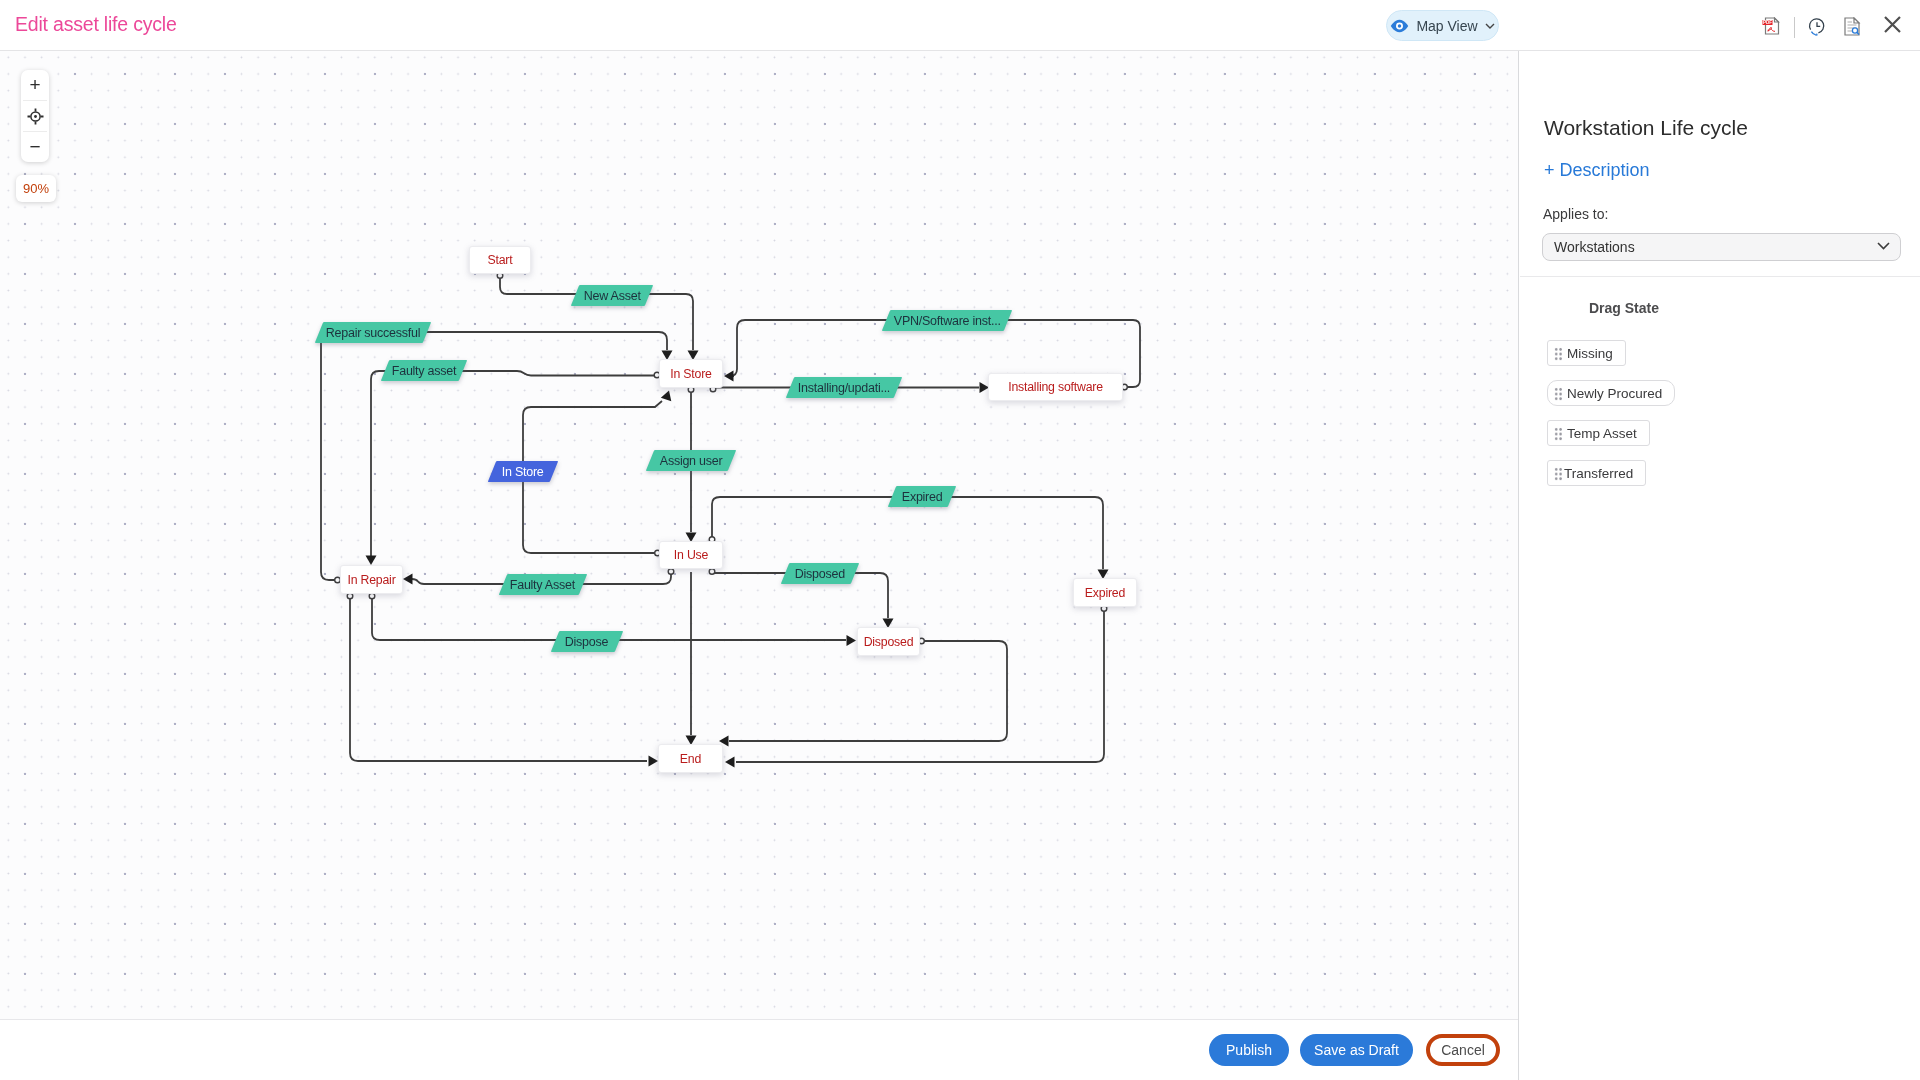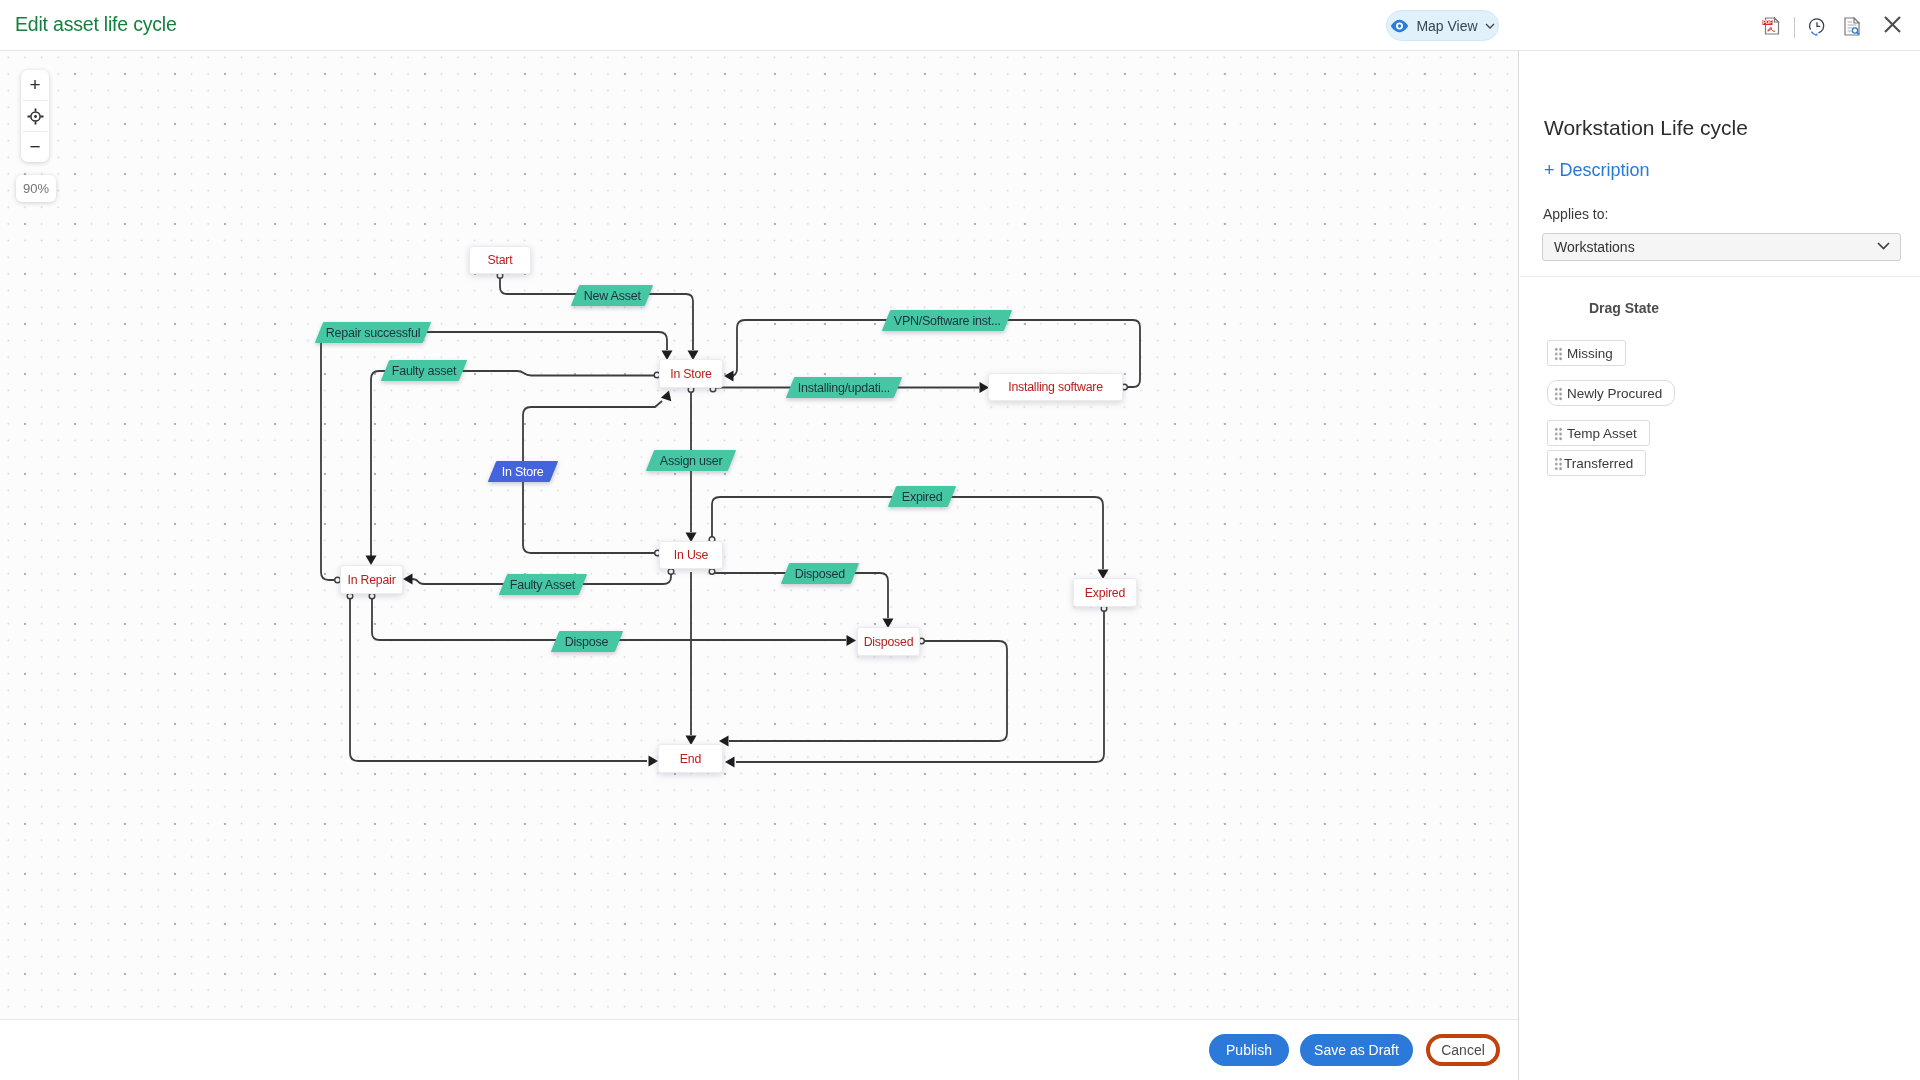--- a/index.html
+++ b/index.html
@@ -1,59 +1,59 @@
 <!DOCTYPE html>
 <html><head>
 <meta charset="utf-8">
 <style>
   * { margin:0; padding:0; box-sizing:border-box; }
   html,body { width:1920px; height:1080px; overflow:hidden; font-family:"Liberation Sans", sans-serif; background:#fff; }
   .abs { position:absolute; }
 
   
   #header { position:absolute; left:0; top:0; width:1920px; height:51px; background:#fff; border-bottom:1px solid #e4e4e6; z-index:30; }
-  #title { position:absolute; left:15px; top:13px; font-size:19.5px; letter-spacing:-0.2px; color:#15803d; }
+  #title { position:absolute; left:15px; top:13px; font-size:19.5px; letter-spacing:-0.2px; color:#ec4899; }
   #mapview { position:absolute; left:1386px; top:10px; width:113px; height:31px; background:#e1f1fb; border:1px solid #cfe7f6; border-radius:16px; display:flex; align-items:center; justify-content:center; gap:7px; }
   #mapview .mv-text { font-size:14px; color:#36454f; }
   .hicon { position:absolute; top:17px; }
 
   
   #canvas { position:absolute; left:0; top:51px; width:1518px; height:968px; overflow:hidden;
     background-color:#fcfcfd;
     background-image:
       radial-gradient(circle, #aeb0c6 1.15px, transparent 1.5px),
       radial-gradient(circle, #d5d6e0 0.8px, transparent 1.1px);
     background-size: 50px 50px, 16.667px 16.667px;
     background-position: 0px -2px, 0px -2px;
   }
   #zoomctl { position:absolute; left:21px; top:19px; width:28px; height:92px; background:#fff; border-radius:7px; box-shadow:0 1px 5px rgba(0,0,0,0.18); z-index:5; }
   #zoomctl .cell { width:28px; height:30px; display:flex; align-items:center; justify-content:center; color:#2e2e2e; }
   #zoomctl .sep { height:1px; background:#ececec; margin:0 2px; }
-  #pct { position:absolute; left:16px; top:124px; width:40px; height:27px; background:#fff; border-radius:6px; box-shadow:0 1px 5px rgba(0,0,0,0.18); font-size:13px; color:#737373; display:flex; align-items:center; justify-content:center; z-index:5; }
+  #pct { position:absolute; left:16px; top:124px; width:40px; height:27px; background:#fff; border-radius:6px; box-shadow:0 1px 5px rgba(0,0,0,0.18); font-size:13px; color:#c2410c; display:flex; align-items:center; justify-content:center; z-index:5; }
 
   
   .node { position:absolute; background:#fff; border:1px solid #ececef; border-radius:3px; box-shadow:0 2px 6px rgba(120,120,140,0.28); font-size:12.3px; letter-spacing:-0.2px; color:#b91c1c; display:flex; align-items:center; justify-content:center; z-index:3; }
 
   
   .elab { position:absolute; height:21px; transform:skewX(-22deg); border-radius:1px; box-shadow:1px 2px 4px rgba(100,100,120,0.35); z-index:4; display:flex; align-items:center; justify-content:center; }
   .elab > span { transform:skewX(22deg); font-size:12.5px; letter-spacing:-0.25px; color:#1d323d; white-space:nowrap; }
   .elab.green { background:#46c7a4; }
   .elab.blue { background:#4464dd; }
   .elab.blue > span { color:#fff; }
 
   
   #panel { position:absolute; left:1518px; top:51px; width:402px; height:1029px; background:#fff; border-left:1px solid #d9dadd; z-index:20; }
   #tabbar { position:absolute; left:1px; top:0; width:401px; height:47px; background:#efeff1; border-bottom:1px solid #e2e2e4; }
   #tab-active { position:absolute; left:0; top:0; width:72px; height:47px; background:#fff; }
   #tab-active .lbl { position:absolute; left:22px; top:13px; font-size:14.5px; color:#2779d8; }
   #tab-active .ul { position:absolute; left:21px; bottom:0; width:51px; height:3px; background:#2779d8; }
   .p-h1 { position:absolute; left:25px; top:65px; font-size:21px; color:#2d2d2d; }
   .p-desc { position:absolute; left:25px; top:109px; font-size:18px; color:#2779d8; }
   .p-lbl { position:absolute; left:24px; top:155px; font-size:14px; color:#39393b; }
-  #dropdown { position:absolute; left:23px; top:182px; width:359px; height:28px; background:#f5f5f6; border:1px solid #cfcfd2; border-radius:3px; font-size:14px; color:#333; display:flex; align-items:center; padding-left:11px; }
+  #dropdown { position:absolute; left:23px; top:182px; width:359px; height:28px; background:#f5f5f6; border:1px solid #cfcfd2; border-radius:8px; font-size:14px; color:#333; display:flex; align-items:center; padding-left:11px; }
   #dropdown svg { position:absolute; right:10px; top:8px; }
   .p-div { position:absolute; left:1px; top:225px; width:401px; height:1px; background:#e9e9eb; }
   .p-h2 { position:absolute; left:24px; top:249px; font-size:14px; font-weight:bold; color:#4c4c4e;margin-left:46px; }
   .chip { position:absolute; left:28px; height:26px; background:#fff; border:1px solid #dcdcdf; border-radius:3px; display:flex; align-items:center; font-size:13.5px; color:#3a3a3c; padding:0 12px 0 19px; }
   .chip .dots { position:absolute; left:6px; top:6px; width:8px; height:14px;
     background-image:radial-gradient(circle, #97979f 1.1px, transparent 1.45px);
     background-size:4.4px 4.7px; background-position:0 0; }
 
   
   #bottombar { position:absolute; left:0; top:1019px; width:1518px; height:61px; background:#fff; border-top:1px solid #e7e7ea; z-index:25; }
@@ -242,20 +242,20 @@
   <div id="dropdown">Workstations
     <svg width="13" height="8" viewBox="0 0 13 8" fill="none" stroke="#3c3c3c" stroke-width="1.6">
         <path d="M1,1 L6.5,6.5 L12,1"></path>
       </svg>
   </div>
   <div class="p-div"></div>
   <div class="p-h2">Drag State</div>
   <div class="chip" style="top:289px;"><span class="dots"></span>Missing</div>
   <div class="chip" style="top:329px;border-radius:10px;"><span class="dots"></span>Newly Procured</div>
   <div class="chip" style="top:369px;"><span class="dots"></span>Temp Asset</div>
-  <div class="chip" style="top:399px;padding-left:16px;"><span class="dots"></span>Transferred</div>
+  <div class="chip" style="top:409px;padding-left:16px;"><span class="dots"></span>Transferred</div>
 </div>
 
 <div id="bottombar">
   <div class="btn blue" style="left:1209px; width:80px;">Publish</div>
   <div class="btn blue" style="left:1300px; width:113px;">Save as Draft</div>
   <div class="btn plain" style="left:1426px; width:74px;">Cancel</div>
 </div>
 
 </body></html>

